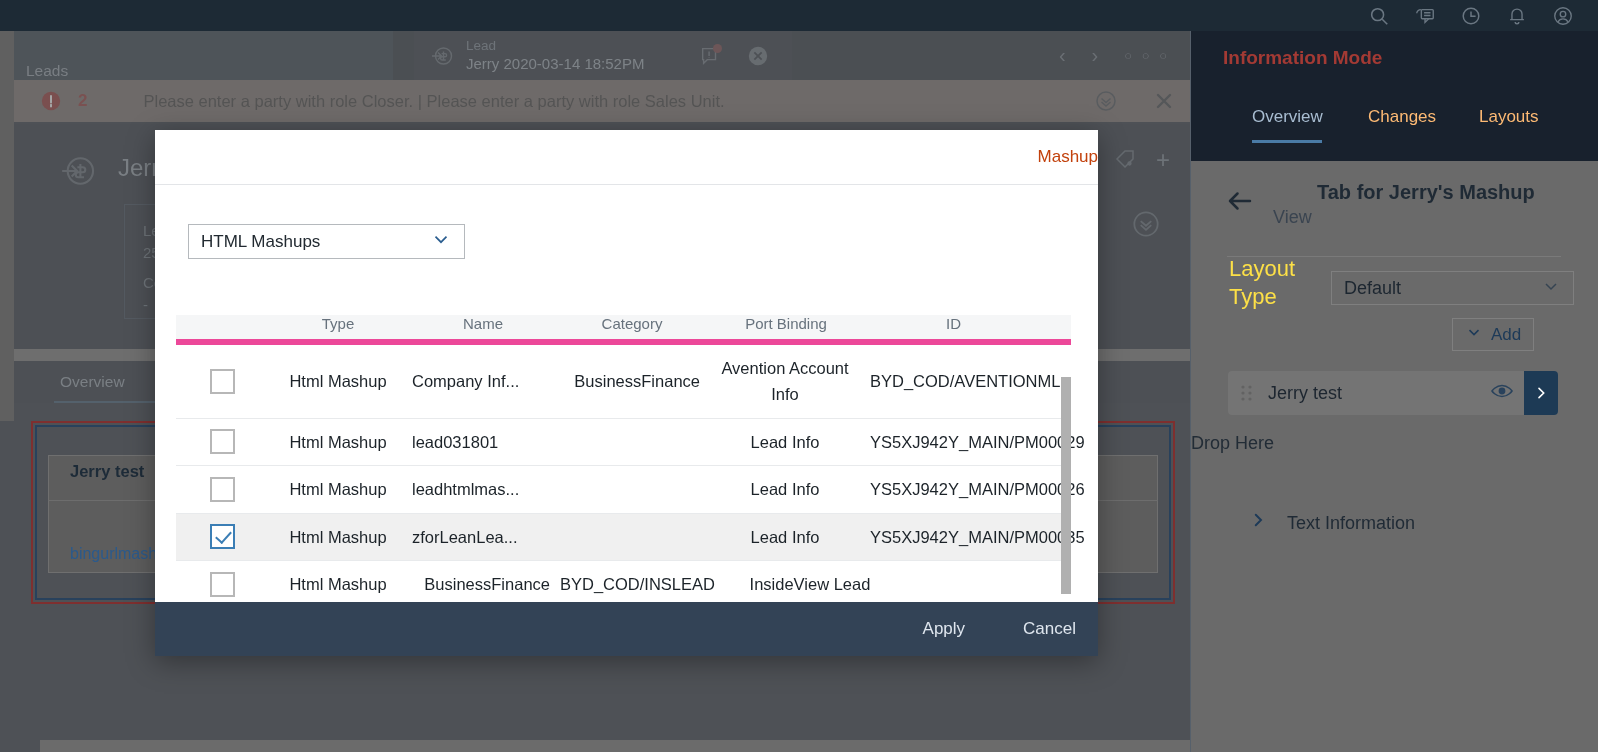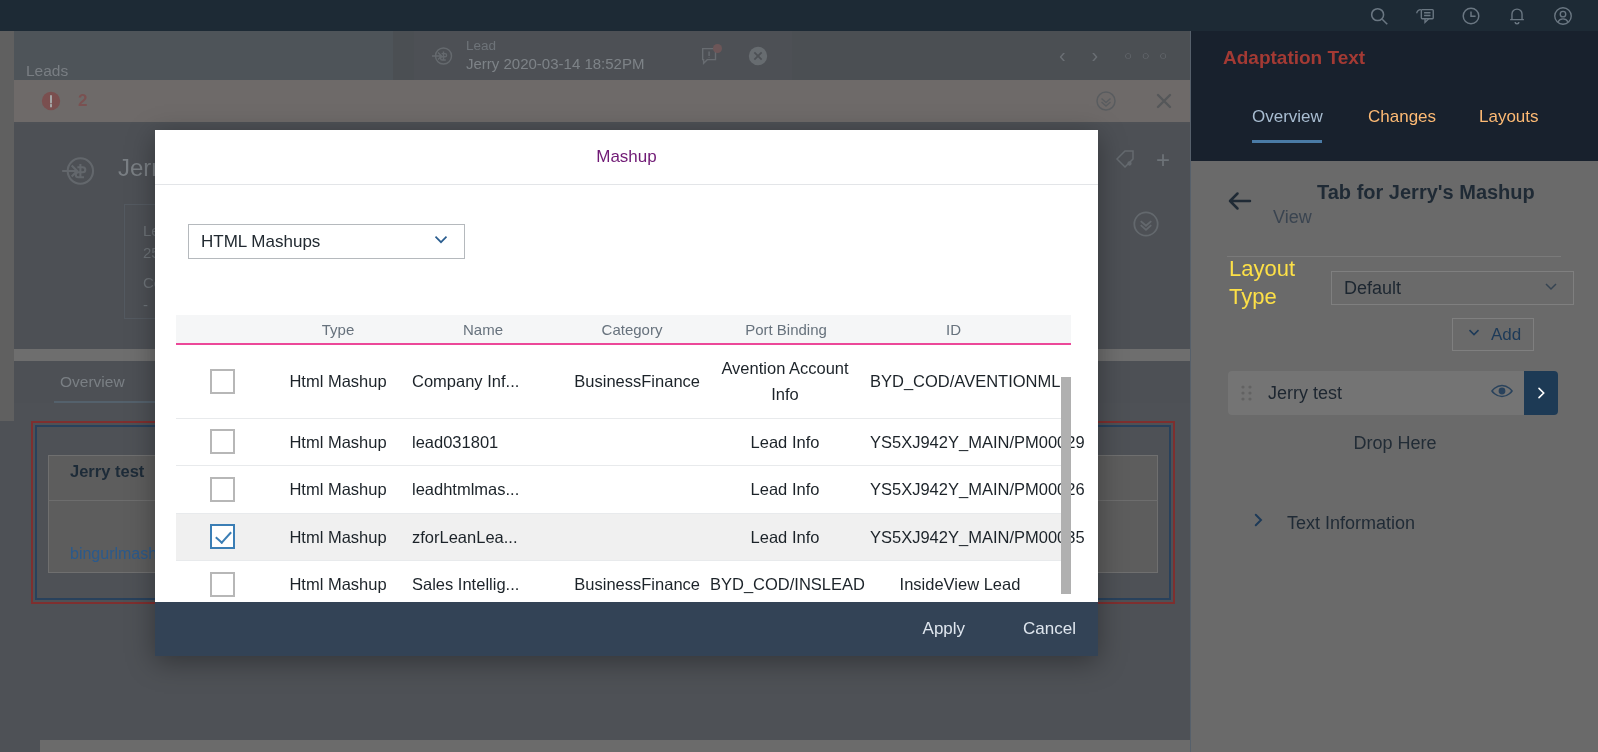--- a/index.html
+++ b/index.html
@@ -252,57 +252,56 @@
     margin-left: 14px; color: #1d2630; font-size: 18px;
   }
   .rp-item .eye { margin-left: auto; margin-right: 10px; opacity: .85; }
   .rp-item .goto {
     width: 34px; height: 44px; background: #1d3a55;
     display: flex; align-items: center; justify-content: center;
     color: #fff; font-size: 20px; border-radius: 0 4px 4px 0;
   }
   .rp-drop {
     position: absolute; left: 0; top: 272px; width: 408px;
-    text-align: center; color: #222c36; font-size: 18px;
+    color: #222c36; font-size: 18px;
   }
   .rp-section {
     position: absolute; left: 58px; top: 348px;
     display: flex; align-items: center; gap: 20px;
   }
   .rp-section .chev { color: #1d3a58; font-size: 22px; font-weight: bold; }
   .rp-section .lbl { color: #1f2a35; font-size: 18px; }
 
   
   .modal {
     position: absolute; left: 155px; top: 130px; width: 943px; height: 526px;
     background: #ffffff;
     box-shadow: 0 6px 26px rgba(0,0,0,.35);
   }
   .modal-hdr {
     position: relative; width: 100%; height: 55px;
     border-bottom: 1px solid #e3e5e8;
-    display: flex; align-items: center; justify-content: center;
-    color: #701a75; font-size: 17px;
+    display: flex; align-items: center; justify-content: flex-end;
+    color: #c2410c; font-size: 17px;
   }
   .modal-body {
     position: relative; width: 100%; height: 417px; overflow: hidden;
   }
   .filter-select {
     position: absolute; left: 33px; top: 39px; width: 277px; height: 35px;
     border: 1px solid #b5b9bd; background: #fff;
     display: flex; align-items: center; padding: 0 12px;
     color: #222a31; font-size: 17px;
   }
   .filter-select .chev { margin-left: auto; color: #2a5d8f; }
 
   .tbl { position: absolute; left: 21px; top: 130px; width: 895px; }
   .tbl-head {
     display: flex; height: 30px; background: #f5f6f7;
-    border-bottom: 2px solid #ec4899;
-    align-items: center;
+    border-bottom: 6px solid #ec4899;
   }
   .tbl-head .th {
     color: #67727d; font-size: 15px; text-align: center;
   }
   .c-chk  { width: 92px; flex: 0 0 92px; }
   .c-type { width: 140px; flex: 0 0 140px; }
   .c-name { width: 150px; flex: 0 0 150px; }
   .c-cat  { width: 148px; flex: 0 0 148px; }
   .c-port { width: 160px; flex: 0 0 160px; }
   .c-id   { width: 175px; flex: 0 0 175px; }
@@ -400,20 +399,21 @@
     </div>
 
     <div class="msgbar">
       <span class="msg-ico">
         <svg viewBox="0 0 24 24">
             <circle cx="12" cy="12" r="10" fill="#8e1d1d"></circle>
         <path d="M12 6.5v7.2M12 16v2" stroke="#fff" stroke-width="2.2" stroke-linecap="round"></path>
           </svg>
       </span>
       <span class="msg-cnt">2</span>
+      <span class="msg-txt">Please enter a party with role Closer. | Please enter a party with role Sales Unit.</span>
       <span class="msg-acts">
         <span class="ic">
           <svg viewBox="0 0 24 24" fill="none" stroke="#2b3743" stroke-width="1.5">
             <circle cx="12" cy="12" r="9"></circle>
               <path d="M7.5 9.5l4.5 4 4.5-4M7.5 13l4.5 4 4.5-4"></path>
           </svg>
         </span>
         <span class="ic">
           <svg viewBox="0 0 24 24" stroke="#1d2630" stroke-width="2.4" stroke-linecap="round">
             <path d="M6 6l12 12M18 6L6 18"></path>
@@ -511,21 +511,21 @@
             <circle cx="12" cy="10" r="3"></circle>
           <path d="M6.5 18.5a6.2 6.2 0 0111 0"></path>
         </svg>
       </span>
     </div>
   </div>
 
   <div class="rpanel">
     <div class="rpanel-top">
       <div class="rp-modes">
-        <span class="rp-mode1">Adaptation Text</span>
+        <span class="rp-mode1">Information Mode</span>
 
       </div>
       <div class="rp-tabs">
         <span class="rp-tab t1">Overview</span>
         <span class="rp-tab t2">Changes</span>
         <span class="rp-tab t3">Layouts</span>
       </div>
     </div>
 
     <div class="rp-body">
@@ -666,21 +666,20 @@
             <div class="td c-cat"></div>
             <div class="td c-port">Lead Info</div>
             <div class="td c-id">YS5XJ942Y_MAIN/PM00035</div>
           </div>
 
           <div class="trow">
             <div class="td c-chk">
               <span class="cbox"></span>
             </div>
             <div class="td c-type">Html Mashup</div>
-            <div class="td c-name">Sales Intellig...</div>
             <div class="td c-cat">BusinessFinance</div>
             <div class="td c-id">BYD_COD/INSLEAD</div>
             <div class="td c-port">InsideView Lead</div>
           </div>
 
         </div>
 
         <div class="vtrack">
           <div class="vscroll"></div>
         </div>

